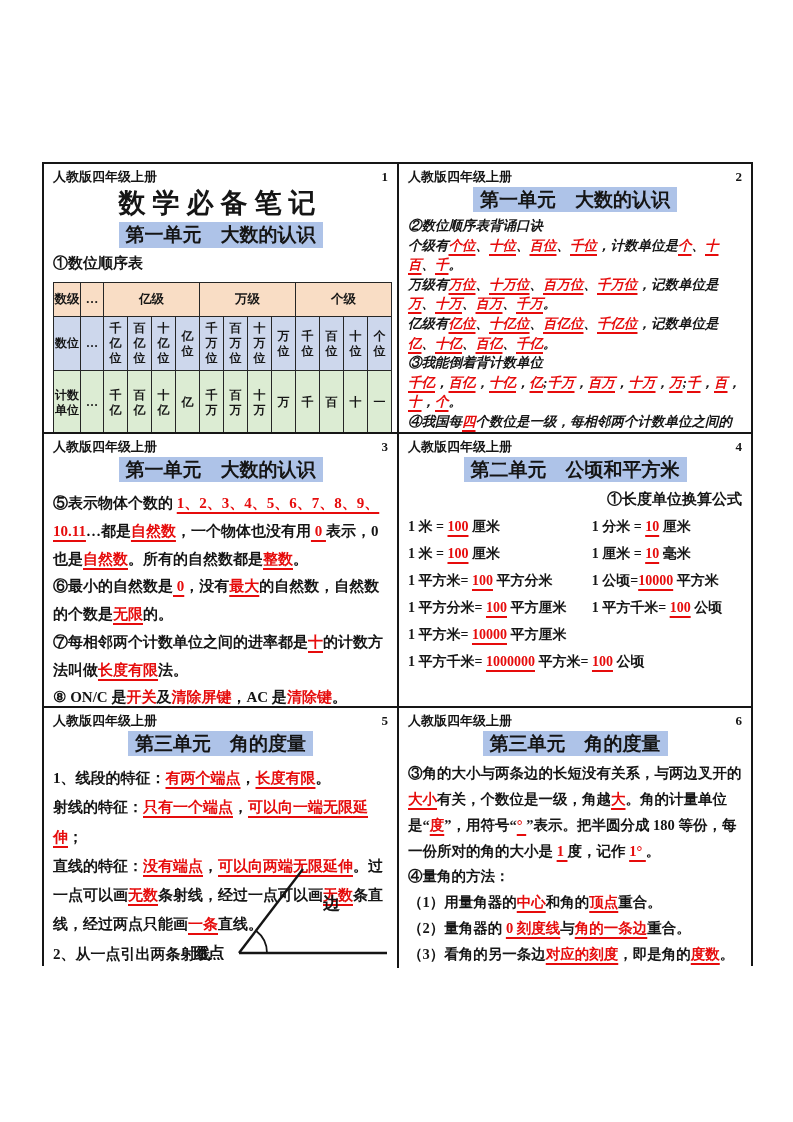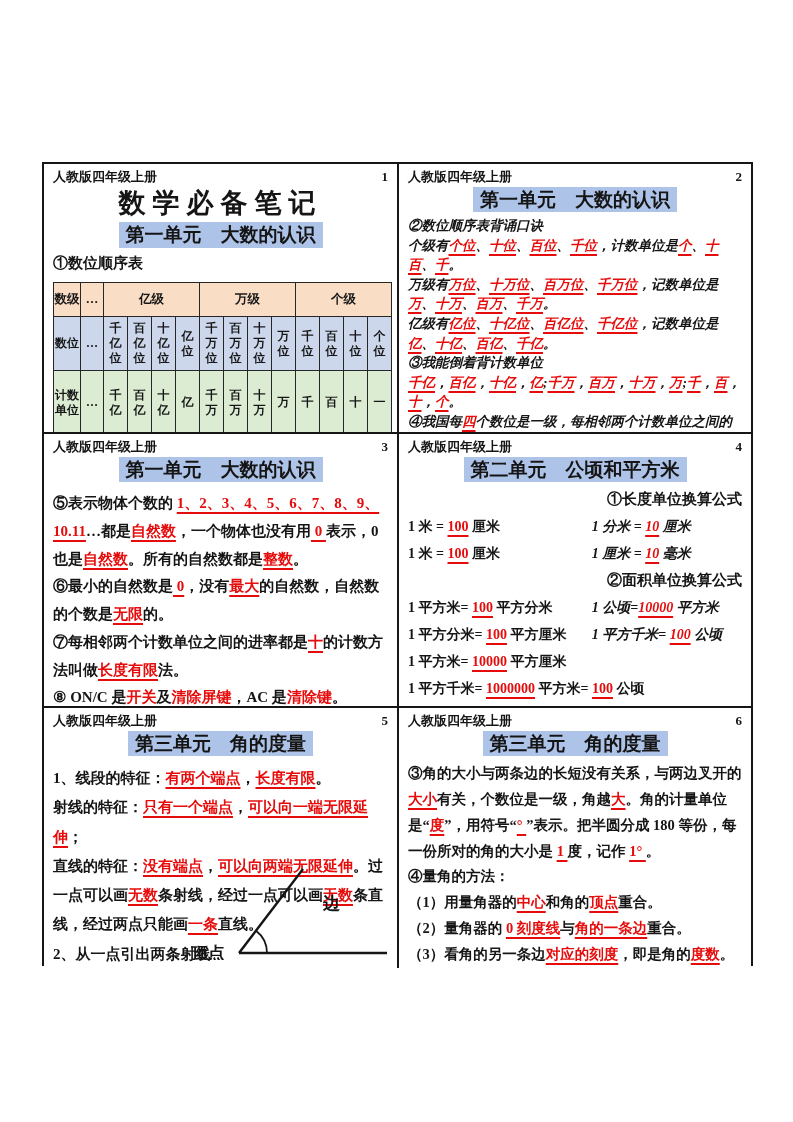--- a/index.html
+++ b/index.html
@@ -44,21 +44,21 @@
   .ptable .tr1 td{background:var(--c-peach);height:34px;font-size:12.5px;}
   .ptable .tr2 td{background:var(--c-lavender);height:54px;}
   .ptable .tr3 td{background:var(--c-green);height:64px;}
 
   .p2 .para{font-size:13.5px;line-height:1.45;font-style:italic;}
   .p3 .para{font-size:15px;line-height:1.85;}
   .p3 .unit-row{margin-bottom:8px;}
   .p4 .para{font-size:15px;line-height:1.8;text-align:right;}
   .p4 .f-row{display:flex;font-size:14px;line-height:1.93;}
   .p4 .f-left{width:55%;}
-  .p4 .f-right{width:45%;font-style:italic;}
+  .p4 .f-right{width:45%;}
   .p4 .f-full{font-size:14px;line-height:1.93;}
   .p5 .para{font-size:15px;line-height:1.95;}
   .p5 .unit-row{margin-bottom:8px;}
   .p6 .para{font-size:14.5px;line-height:1.78;}
   .p6 .unit-row{margin-bottom:5px;}
 
   .angle-svg{position:absolute;right:6px;bottom:8px;}
   .angle-svg text{font-family:inherit;font-weight:700;fill:#151515;}
 </style>
 </head>
@@ -179,21 +179,20 @@
       </div>
       <p class="para"><span>①长度单位换算公式</span></p>
       <div class="f-row">
         <span class="f-left"><span>1 米 = </span><span class="seg-r">100</span><span> 厘米</span></span>
         <span class="f-right"><span>1 分米 = </span><span class="seg-r">10</span><span> 厘米</span></span>
       </div>
       <div class="f-row">
         <span class="f-left"><span>1 米 = </span><span class="seg-r">100</span><span> 厘米</span></span>
         <span class="f-right"><span>1 厘米 = </span><span class="seg-r">10</span><span> 毫米</span></span>
       </div>
-      <p class="para"><span>②面积单位换算公式</span></p>
       <div class="f-row">
         <span class="f-left"><span>1 平方米= </span><span class="seg-r">100</span><span> 平方分米</span></span>
         <span class="f-right"><span>1 公顷=</span><span class="seg-r">10000</span><span> 平方米</span></span>
       </div>
       <div class="f-row">
         <span class="f-left"><span>1 平方分米= </span><span class="seg-r">100</span><span> 平方厘米</span></span>
         <span class="f-right"><span>1 平方千米= </span><span class="seg-r">100</span><span> 公顷</span></span>
       </div>
       <div class="f-full"><span>1 平方米= </span><span class="seg-r">10000</span><span> 平方厘米</span></div>
       <div class="f-full"><span>1 平方千米= </span><span class="seg-r">1000000</span><span> 平方米= </span><span class="seg-r">100</span><span> 公顷</span></div>

